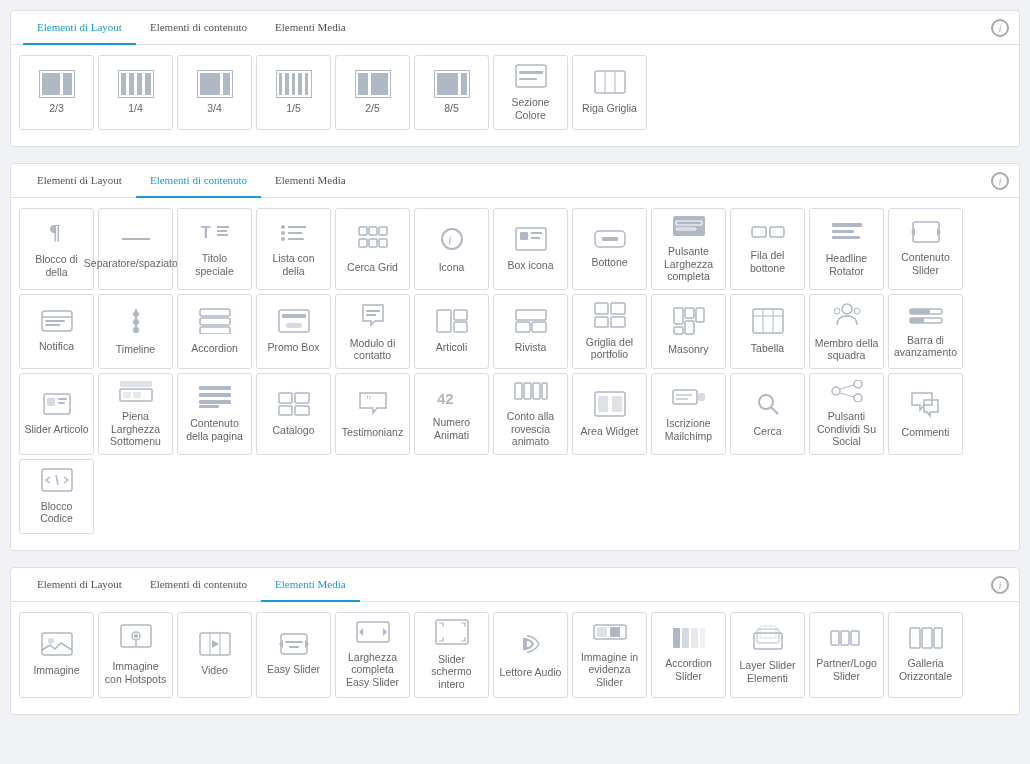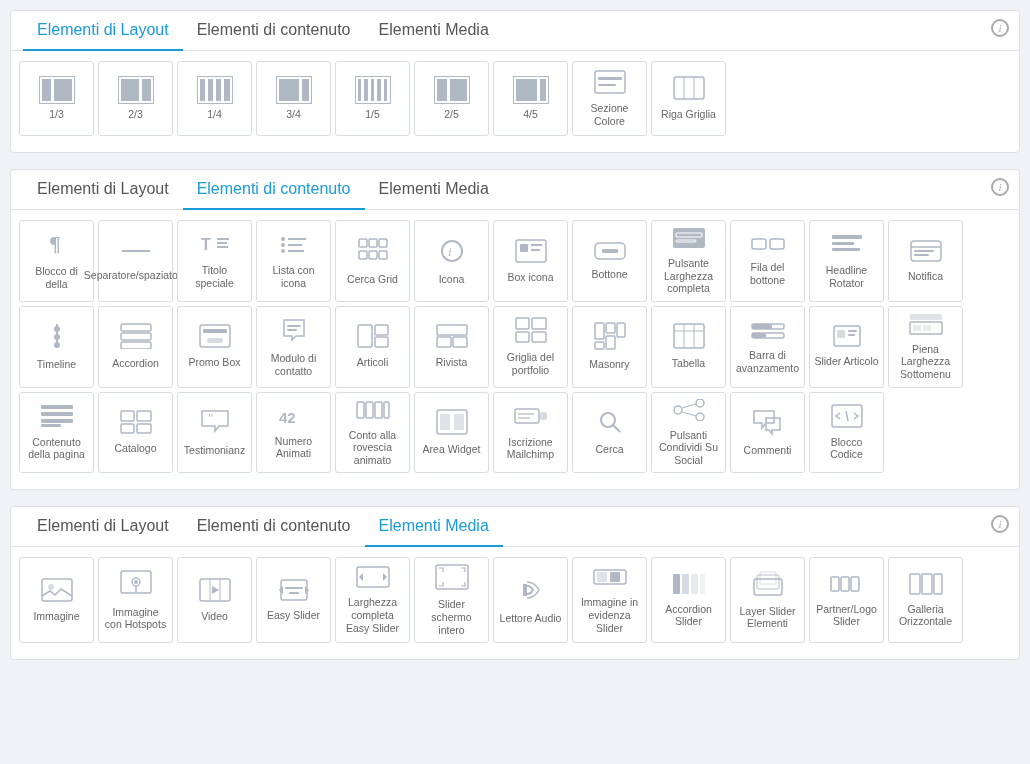--- a/index.html
+++ b/index.html
@@ -19,24 +19,25 @@
       position: relative;
     }
     .tabs {
       display: flex;
       border-bottom: 1px solid #dde1e6;
       padding: 0 12px;
     }
     .tab {
       padding: 10px 14px;
       cursor: pointer;
-      font-size: 16px;
+      font-size: 11px;
       color: #555;
       border-bottom: 2px solid transparent;
       margin-bottom: -1px;
+      font-family: Liberation Serif, serif;
     }
     .tab.active {
       color: #1a9bd7;
       border-bottom: 2px solid #1a9bd7;
     }
     .info-icon {
       position: absolute;
       right: 10px;
       top: 8px;
       width: 18px;
@@ -110,30 +111,20 @@
   <div class="tabs">
     <div class="tab active">Elementi di Layout</div>
     <div class="tab">Elementi di contenuto</div>
     <div class="tab">Elementi Media</div>
     <div class="info-icon">i</div>
   </div>
   <div class="grid">
 
 
 
-    <div class="item">
-      <div class="icon">
-        <div class="icon-layout" style="width:36px">
-          <div class="col" style="flex:1"></div>
-            <div class="col-gap"></div>
-          <div class="col" style="flex:2"></div>
-        </div>
-      </div>
-      <span class="label">1/3</span>
-    </div>
 
     <div class="item">
       <div class="icon">
         <div class="icon-layout" style="width:36px">
           <div class="col" style="flex:2"></div>
             <div class="col-gap"></div>
           <div class="col" style="flex:1"></div>
         </div>
       </div>
       <span class="label">2/3</span>
@@ -195,21 +186,21 @@
 
 
     <div class="item">
       <div class="icon">
         <div class="icon-layout" style="width:36px">
           <div class="col" style="flex:4"></div>
             <div class="col-gap"></div>
           <div class="col" style="flex:1"></div>
         </div>
       </div>
-      <span class="label">4/5</span>
+      <span class="label">8/5</span>
     </div>
 
     <div class="item">
       <div class="icon">
         <svg width="32" height="24" viewBox="0 0 32 24">
             <rect x="1" y="1" width="30" height="22" rx="2" stroke="#b0b8c4" stroke-width="1.5" fill="none"></rect>
             <rect x="4" y="7" width="24" height="3" fill="#b0b8c4" rx="1"></rect>
             <rect x="4" y="14" width="18" height="2" fill="#b0b8c4" rx="1"></rect>
           </svg>
       </div>
@@ -274,21 +265,21 @@
       <div class="icon">
         <svg width="32" height="24" viewBox="0 0 32 24">
             <circle cx="5" cy="7" r="2" fill="#b0b8c4"></circle>
             <rect x="10" y="6" width="18" height="2" fill="#b0b8c4"></rect>
             <circle cx="5" cy="13" r="2" fill="#b0b8c4"></circle>
             <rect x="10" y="12" width="14" height="2" fill="#b0b8c4"></rect>
             <circle cx="5" cy="19" r="2" fill="#b0b8c4"></circle>
             <rect x="10" y="18" width="16" height="2" fill="#b0b8c4"></rect>
           </svg>
       </div>
-      <span class="label">Lista con icona</span>
+      <span class="label">Lista con della</span>
     </div>
 
     <div class="item">
       <div class="icon">
         <svg width="32" height="28" viewBox="0 0 32 28">
             <rect x="2" y="2" width="8" height="8" rx="1" fill="none" stroke="#b0b8c4" stroke-width="1.5"></rect>
             <rect x="12" y="2" width="8" height="8" rx="1" fill="none" stroke="#b0b8c4" stroke-width="1.5"></rect>
             <rect x="22" y="2" width="8" height="8" rx="1" fill="none" stroke="#b0b8c4" stroke-width="1.5"></rect>
             <rect x="2" y="14" width="8" height="8" rx="1" fill="none" stroke="#b0b8c4" stroke-width="1.5"></rect>
             <rect x="12" y="14" width="8" height="8" rx="1" fill="none" stroke="#b0b8c4" stroke-width="1.5"></rect>
@@ -355,20 +346,30 @@
       <div class="icon">
         <svg width="32" height="24" viewBox="0 0 32 24">
             <rect x="1" y="3" width="30" height="4" rx="1" fill="#b0b8c4"></rect>
             <rect x="1" y="10" width="22" height="3" rx="1" fill="#b0b8c4"></rect>
             <rect x="1" y="16" width="28" height="3" rx="1" fill="#b0b8c4"></rect>
           </svg>
       </div>
       <span class="label">Headline Rotator</span>
     </div>
 
+    <div class="item">
+      <div class="icon">
+        <svg width="34" height="22" viewBox="0 0 34 22">
+            <rect x="4" y="1" width="26" height="20" rx="2" stroke="#b0b8c4" stroke-width="1.5" fill="none"></rect>
+            <polygon points="2,11 6,7 6,15" fill="#b0b8c4"></polygon>
+            <polygon points="32,11 28,7 28,15" fill="#b0b8c4"></polygon>
+          </svg>
+      </div>
+      <span class="label">Contenuto Slider</span>
+    </div>
 
     <div class="item">
       <div class="icon">
         <svg width="32" height="22" viewBox="0 0 32 22">
             <rect x="1" y="1" width="30" height="20" rx="3" stroke="#b0b8c4" stroke-width="1.5" fill="none"></rect>
             <line x1="1" y1="7" x2="31" y2="7" stroke="#b0b8c4" stroke-width="1.5"></line>
             <rect x="4" y="10" width="20" height="2" rx="1" fill="#b0b8c4"></rect>
             <rect x="4" y="14" width="15" height="2" rx="1" fill="#b0b8c4"></rect>
           </svg>
       </div>
@@ -473,20 +474,31 @@
         <svg width="32" height="26" viewBox="0 0 32 26">
             <rect x="1" y="1" width="30" height="24" rx="2" stroke="#b0b8c4" stroke-width="1.5" fill="none"></rect>
             <line x1="1" y1="8" x2="31" y2="8" stroke="#b0b8c4" stroke-width="1"></line>
             <line x1="11" y1="1" x2="11" y2="25" stroke="#b0b8c4" stroke-width="1"></line>
             <line x1="21" y1="1" x2="21" y2="25" stroke="#b0b8c4" stroke-width="1"></line>
           </svg>
       </div>
       <span class="label">Tabella</span>
     </div>
 
+    <div class="item">
+      <div class="icon">
+        <svg width="32" height="28" viewBox="0 0 32 28">
+            <circle cx="16" cy="8" r="5" fill="none" stroke="#b0b8c4" stroke-width="1.5"></circle>
+            <path d="M6 24 C6 18 10 15 16 15 C22 15 26 18 26 24" fill="none" stroke="#b0b8c4" stroke-width="1.5"></path>
+            <circle cx="6" cy="10" r="3" fill="none" stroke="#b0b8c4" stroke-width="1"></circle>
+            <circle cx="26" cy="10" r="3" fill="none" stroke="#b0b8c4" stroke-width="1"></circle>
+          </svg>
+      </div>
+      <span class="label">Membro della squadra</span>
+    </div>
 
     <div class="item">
       <div class="icon">
         <svg width="34" height="22" viewBox="0 0 34 22">
             <rect x="1" y="5" width="32" height="5" rx="2" fill="none" stroke="#b0b8c4" stroke-width="1.5"></rect>
             <rect x="1" y="5" width="20" height="5" rx="2" fill="#b0b8c4"></rect>
             <rect x="1" y="14" width="32" height="5" rx="2" fill="none" stroke="#b0b8c4" stroke-width="1.5"></rect>
             <rect x="1" y="14" width="14" height="5" rx="2" fill="#b0b8c4"></rect>
           </svg>
       </div>

